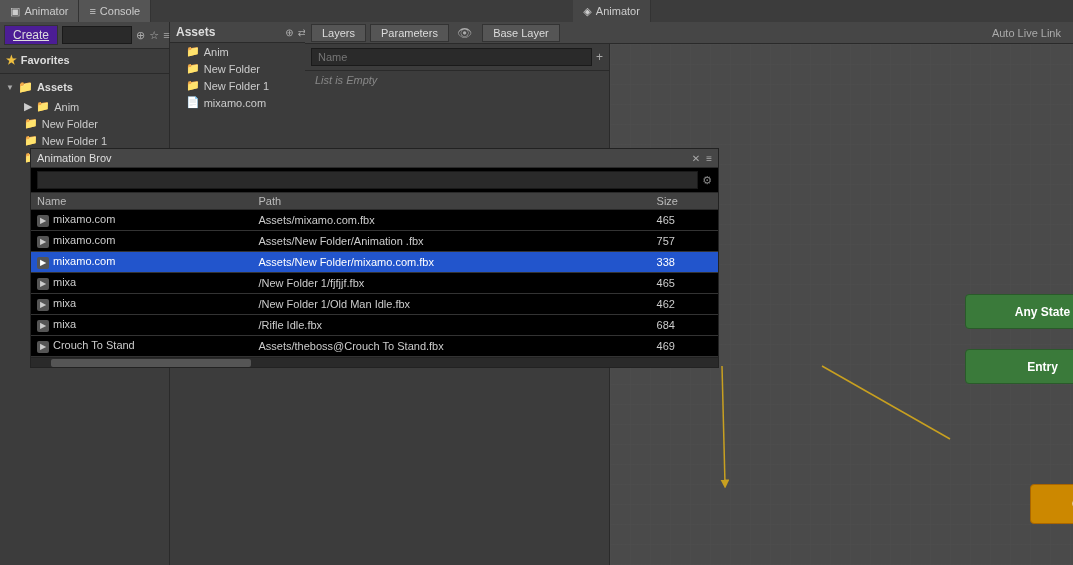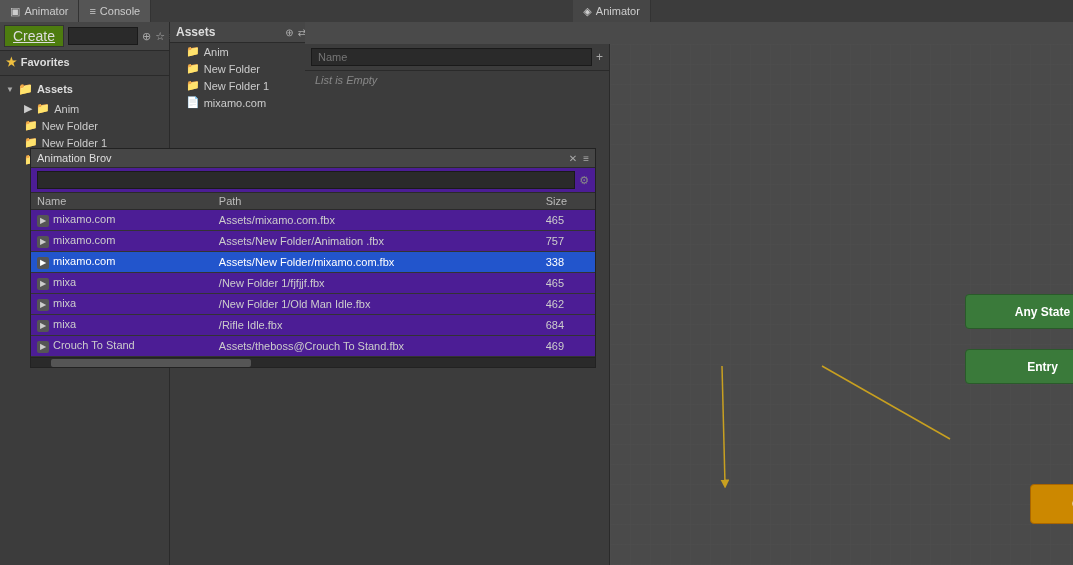--- a/index.html
+++ b/index.html
@@ -44,22 +44,22 @@
       border-bottom: 1px solid #2a2a2a;
     }
     .assets-title { font-size: 12px; font-weight: bold; color: #ddd; }
     .assets-icons { display: flex; gap: 4px; font-size: 10px; color: #aaa; }
 
     
     .anim-browser {
       position: absolute;
       top: 126px;
       left: 30px;
-      width: 566px;
-      background: #4c1d95;
+      width: 689px;
+      background: #000000;
       border: 1px solid #222;
       z-index: 10;
     }
     .anim-browser-header {
       display: flex;
       align-items: center;
       justify-content: space-between;
       padding: 3px 6px;
       background: #464646;
       border-bottom: 1px solid #2a2a2a;
@@ -331,21 +331,21 @@
     <span>Animator</span>
   </div>
   <div style="flex:1; background:#3c3c3c;"></div>
 </div>
 
 <div style="display:flex; height:543px; position:relative;">
 
   <div class="full-left">
 
     <div style="display:flex; align-items:center; padding:3px 4px; background:#464646; border-bottom:1px solid #2a2a2a; gap:4px;">
-      <button style="background:#4d7c0f; border:1px solid #333; color:#ddd; font-size:14px; padding:2px 8px; cursor:pointer;text-decoration:underline;">Create</button>
+      <button style="background:#4c1d95; border:1px solid #333; color:#ddd; font-size:12px; padding:2px 8px; cursor:pointer;text-decoration:underline;">Create</button>
       <input type="text" style="background: rgb(42, 42, 42); border: 1px solid rgb(26, 26, 26); color: rgb(204, 204, 204); font-size: 11px; padding: 2px 4px; width: 70px;">
       <span style="color:#aaa; font-size:11px;">⊕</span>
       <span style="color:#aaa; font-size:11px; cursor:pointer;">☆</span>
       <span style="color:#aaa; font-size:11px; cursor:pointer;">≡</span>
     </div>
 
     <div class="section-header" style="padding:4px 6px;">
       <span class="star">★</span>
       <span>Favorites</span>
     </div>
@@ -404,20 +404,29 @@
       <span>New Folder 1</span>
     </div>
     <div class="tree-item">
       <span>📄</span>
       <span>mixamo.com</span>
     </div>
   </div>
 
   <div class="animator-panel">
 
+    <div class="animator-topbar">
+      <div class="animator-tab">Layers</div>
+      <div class="animator-tab">Parameters</div>
+      <span class="eye-icon" style="cursor:pointer;">👁</span>
+      <button class="base-layer-btn">Base Layer</button>
+      <div class="animator-right">
+        <span class="auto-live-link">Auto Live Link</span>
+      </div>
+    </div>
 
     <div class="layers-panel">
       <div class="layers-search">
         <input type="text" style="background: rgb(42, 42, 42); border: 1px solid rgb(26, 26, 26); color: rgb(204, 204, 204); font-size: 11px; padding: 2px 6px; flex: 1 1 0%;" placeholder="Name">
         <span style="cursor:pointer; color:#aaa;">+</span>
       </div>
       <div class="layers-list-header">List is Empty</div>
     </div>
 
     <div class="animator-canvas" style="left:305px;">

